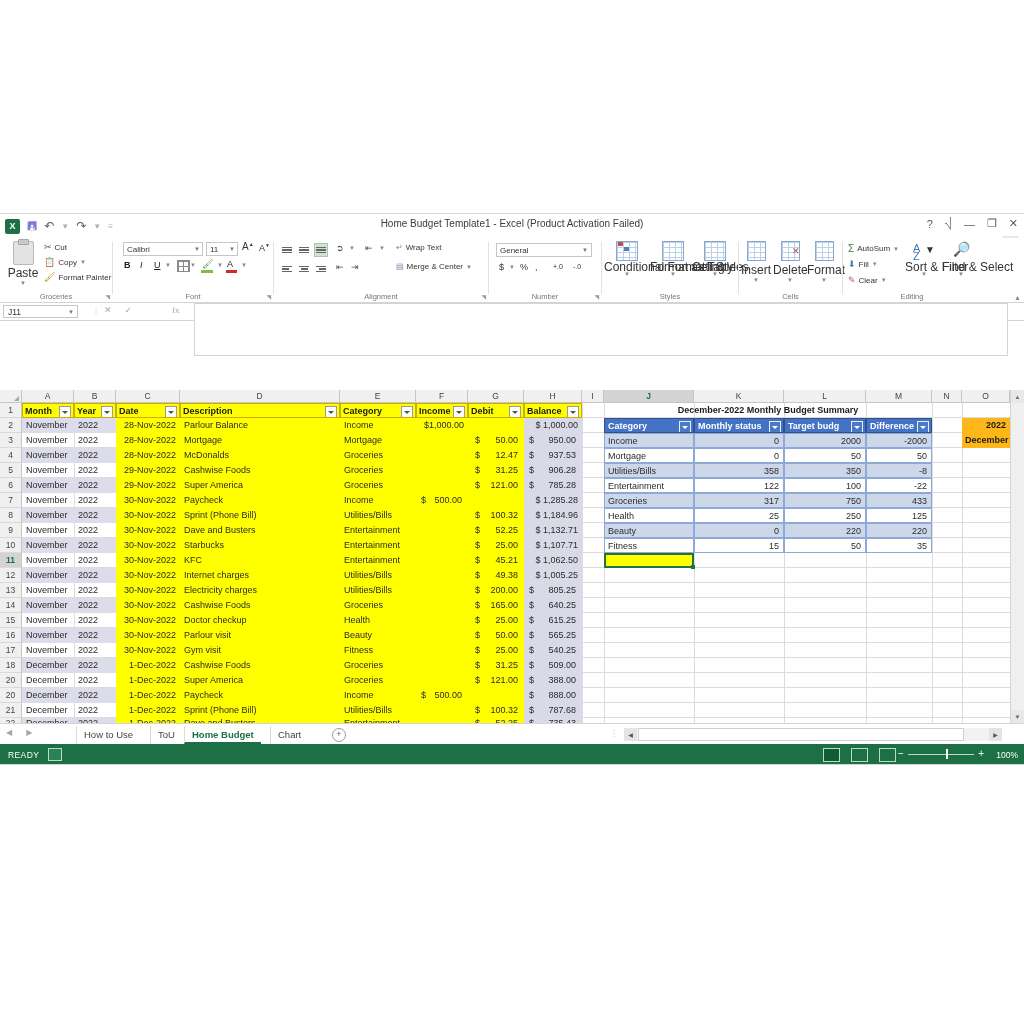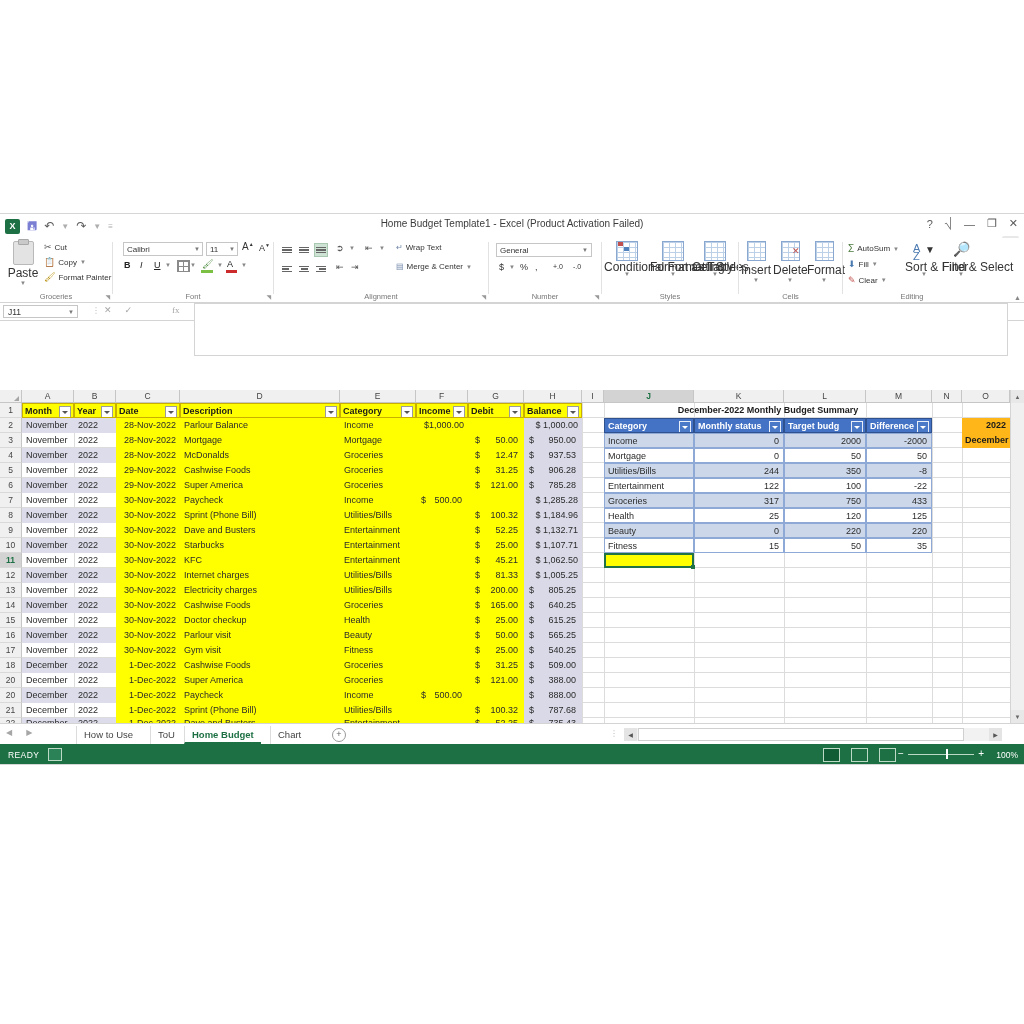--- a/index.html
+++ b/index.html
@@ -619,21 +619,21 @@
         </div>
         <div class="cell balband" style="left: 524px; width: 58px; top: 163px; text-align: right; padding-right: 4px;">$ 1,062.50</div>
         <div class="cell  band" style="left: 22px; width: 52px; top: 178px; padding-left: 4px;">November</div>
         <div class="cell  band" style="left: 74px; width: 42px; top: 178px; padding-left: 4px;">2022</div>
         <div class="cell yellow num" style="left: 116px; width: 64px; top: 178px; padding-right: 4px;">30-Nov-2022</div>
         <div class="cell yellow" style="left: 180px; width: 160px; top: 178px; padding-left: 4px;">Internet charges</div>
         <div class="cell yellow" style="left: 340px; width: 76px; top: 178px; padding-left: 4px;">Utilities/Bills</div>
         <div class="cell yellow" style="left: 416px; width: 52px; top: 178px;"></div>
         <div class="cell yellow" style="left: 468px; width: 56px; top: 178px;">
           <span style="float:left;padding-left:5px;">$</span>
-          <span style="float:right;padding-right:4px;">81.33</span>
+          <span style="float:right;padding-right:4px;">49.38</span>
         </div>
         <div class="cell balband" style="left: 524px; width: 58px; top: 178px; text-align: right; padding-right: 4px;">$ 1,005.25</div>
         <div class="cell " style="left: 22px; width: 52px; top: 193px; padding-left: 4px;">November</div>
         <div class="cell " style="left: 74px; width: 42px; top: 193px; padding-left: 4px;">2022</div>
         <div class="cell yellow num" style="left: 116px; width: 64px; top: 193px; padding-right: 4px;">30-Nov-2022</div>
         <div class="cell yellow" style="left: 180px; width: 160px; top: 193px; padding-left: 4px;">Electricity charges</div>
         <div class="cell yellow" style="left: 340px; width: 76px; top: 193px; padding-left: 4px;">Utilities/Bills</div>
         <div class="cell yellow" style="left: 416px; width: 52px; top: 193px;"></div>
         <div class="cell yellow" style="left: 468px; width: 56px; top: 193px;">
           <span style="float:left;padding-left:5px;">$</span>
@@ -776,34 +776,34 @@
         <div class="cell sumhdr" style="left: 866px; width: 66px; top: 28px; padding-left: 3px;">Difference<span class="filt"></span></div>
         <div class="cell sumrow alt" style="left: 604px; width: 90px; top: 43px; padding-left: 3px;">Income</div>
         <div class="cell sumrow num alt" style="left: 694px; width: 90px; top: 43px; padding-right: 4px;">0</div>
         <div class="cell sumrow num alt" style="left: 784px; width: 82px; top: 43px; padding-right: 4px;">2000</div>
         <div class="cell sumrow num alt" style="left: 866px; width: 66px; top: 43px; padding-right: 4px;">-2000</div>
         <div class="cell sumrow plain" style="left: 604px; width: 90px; top: 58px; padding-left: 3px;">Mortgage</div>
         <div class="cell sumrow num plain" style="left: 694px; width: 90px; top: 58px; padding-right: 4px;">0</div>
         <div class="cell sumrow num plain" style="left: 784px; width: 82px; top: 58px; padding-right: 4px;">50</div>
         <div class="cell sumrow num plain" style="left: 866px; width: 66px; top: 58px; padding-right: 4px;">50</div>
         <div class="cell sumrow alt" style="left: 604px; width: 90px; top: 73px; padding-left: 3px;">Utilities/Bills</div>
-        <div class="cell sumrow num alt" style="left: 694px; width: 90px; top: 73px; padding-right: 4px;">244</div>
+        <div class="cell sumrow num alt" style="left: 694px; width: 90px; top: 73px; padding-right: 4px;">358</div>
         <div class="cell sumrow num alt" style="left: 784px; width: 82px; top: 73px; padding-right: 4px;">350</div>
         <div class="cell sumrow num alt" style="left: 866px; width: 66px; top: 73px; padding-right: 4px;">-8</div>
         <div class="cell sumrow plain" style="left: 604px; width: 90px; top: 88px; padding-left: 3px;">Entertainment</div>
         <div class="cell sumrow num plain" style="left: 694px; width: 90px; top: 88px; padding-right: 4px;">122</div>
         <div class="cell sumrow num plain" style="left: 784px; width: 82px; top: 88px; padding-right: 4px;">100</div>
         <div class="cell sumrow num plain" style="left: 866px; width: 66px; top: 88px; padding-right: 4px;">-22</div>
         <div class="cell sumrow alt" style="left: 604px; width: 90px; top: 103px; padding-left: 3px;">Groceries</div>
         <div class="cell sumrow num alt" style="left: 694px; width: 90px; top: 103px; padding-right: 4px;">317</div>
         <div class="cell sumrow num alt" style="left: 784px; width: 82px; top: 103px; padding-right: 4px;">750</div>
         <div class="cell sumrow num alt" style="left: 866px; width: 66px; top: 103px; padding-right: 4px;">433</div>
         <div class="cell sumrow plain" style="left: 604px; width: 90px; top: 118px; padding-left: 3px;">Health</div>
         <div class="cell sumrow num plain" style="left: 694px; width: 90px; top: 118px; padding-right: 4px;">25</div>
-        <div class="cell sumrow num plain" style="left: 784px; width: 82px; top: 118px; padding-right: 4px;">120</div>
+        <div class="cell sumrow num plain" style="left: 784px; width: 82px; top: 118px; padding-right: 4px;">250</div>
         <div class="cell sumrow num plain" style="left: 866px; width: 66px; top: 118px; padding-right: 4px;">125</div>
         <div class="cell sumrow alt" style="left: 604px; width: 90px; top: 133px; padding-left: 3px;">Beauty</div>
         <div class="cell sumrow num alt" style="left: 694px; width: 90px; top: 133px; padding-right: 4px;">0</div>
         <div class="cell sumrow num alt" style="left: 784px; width: 82px; top: 133px; padding-right: 4px;">220</div>
         <div class="cell sumrow num alt" style="left: 866px; width: 66px; top: 133px; padding-right: 4px;">220</div>
         <div class="cell sumrow plain" style="left: 604px; width: 90px; top: 148px; padding-left: 3px;">Fitness</div>
         <div class="cell sumrow num plain" style="left: 694px; width: 90px; top: 148px; padding-right: 4px;">15</div>
         <div class="cell sumrow num plain" style="left: 784px; width: 82px; top: 148px; padding-right: 4px;">50</div>
         <div class="cell sumrow num plain" style="left: 866px; width: 66px; top: 148px; padding-right: 4px;">35</div>
         <div class="cell orange num" style="left: 962px; width: 48px; top: 28px; padding-right: 4px;">2022</div>

